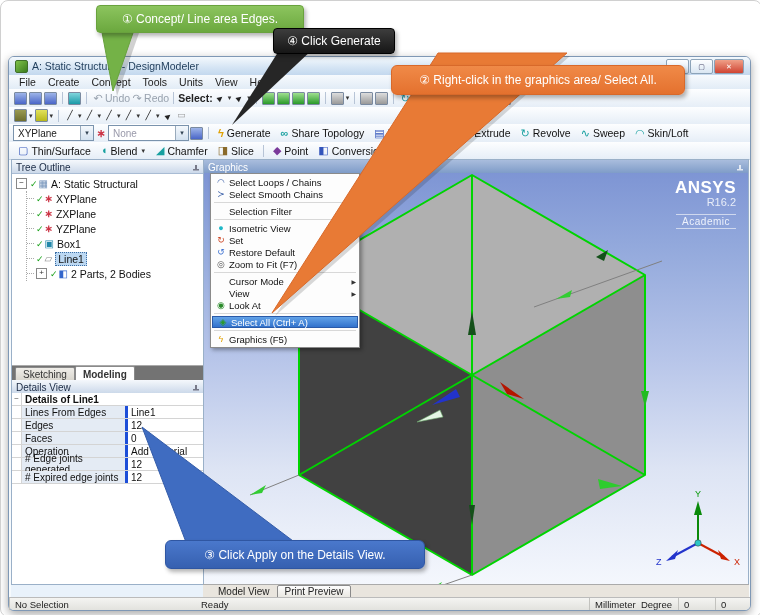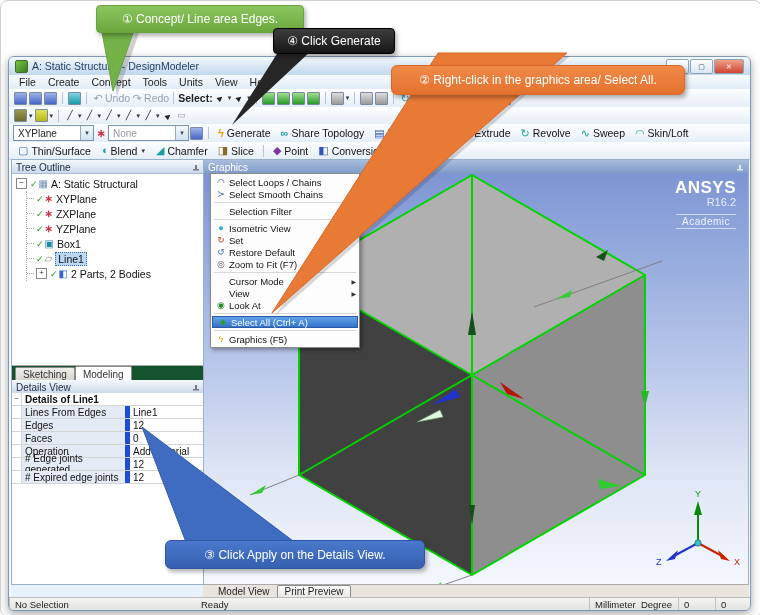--- a/index.html
+++ b/index.html
@@ -50,30 +50,30 @@
   .trow{display:flex;align-items:center;height:15px;white-space:nowrap;}
   .exp{width:9px;height:9px;border:1px solid #888;background:#fff;font-size:8px;line-height:7px;text-align:center;
        margin-right:3px;flex:none;color:#333;}
   .chk{color:#18a018;font-size:9px;margin-right:1px;flex:none;}
   .ti{font-size:10px;margin-right:3px;flex:none;}
   .c-proj{color:#7090b8;} .c-plane{color:#cc3344;font-weight:bold;} .c-box{color:#2288aa;}
   .c-line{color:#888;} .c-parts{color:#3366cc;}
   .kids{margin-left:10px;border-left:1px dotted #aaa;padding-left:0;}
   .kids .trow::before{content:"";width:7px;border-top:1px dotted #aaa;margin-right:2px;}
   .tl.sel{background:#bcd8f2;border:1px dotted #3c6ea5;padding:0 2px;}
-  .lp-tabs{position:absolute;left:0;top:205px;right:0;height:15px;background:#14532d;border-top:1px solid #aaa;
+  .lp-tabs{position:absolute;left:0;top:205px;right:0;height:15px;background:#737373;border-top:1px solid #aaa;
        display:flex;align-items:flex-end;padding-left:3px;font-size:10px;}
   .ptab{padding:0 7px;height:13px;display:flex;align-items:center;border:1px solid #8a8a8a;border-bottom:none;
        background:linear-gradient(#efede8,#d8d5cd);color:#333;border-radius:2px 2px 0 0;}
-  .ptab.active{background:#fff;font-weight:normal;height:14px;}
+  .ptab.active{background:#fff;font-weight:bold;height:14px;}
   .dethdr{position:absolute;left:0;top:220px;right:0;}
   .details{position:absolute;left:0;top:233px;right:0;bottom:0;background:#fff;font-size:10px;color:#111;}
   .drow{display:flex;height:12px;border-bottom:1px solid #d4d4d4;align-items:stretch;}
   .dgut{width:9px;border-right:1px solid #d4d4d4;background:#fff;font-size:8px;line-height:12px;text-align:center;color:#555;flex:none;}
-  .dl{width:97px;background:#e4ebf4;border-right:5px solid #1d4ed8;padding:0 3px;display:flex;align-items:center;flex:none;}
+  .dl{width:97px;background:#e4ebf4;border-right:3px solid #1d4ed8;padding:0 3px;display:flex;align-items:center;flex:none;}
   .dv{flex:1;padding:0 3px;display:flex;align-items:center;background:#fff;}
   .drow.group .dgrp{flex:1;display:flex;align-items:center;padding:0 3px;font-weight:bold;background:#fff;}
   
   .gpanel{position:absolute;left:194px;top:102px;right:1px;bottom:25px;border:1px solid #9ab0c8;}
   .gcontent{position:absolute;left:0;top:13px;right:0;bottom:0;overflow:hidden;
        background:linear-gradient(180deg,#7e95d4 0%,#93a9dc 18%,#b7c5e9 45%,#dde4f4 72%,#f4f7fd 100%);}
   .scene{position:absolute;left:0;top:0;width:540px;height:413px;}
   .ansys{position:absolute;right:12px;top:6px;text-align:right;color:#fff;}
   .ansys .brand{font-size:17px;font-weight:bold;letter-spacing:.5px;line-height:1;}
   .ansys .rel{font-size:11px;color:#e8edf8;line-height:1.2;}

